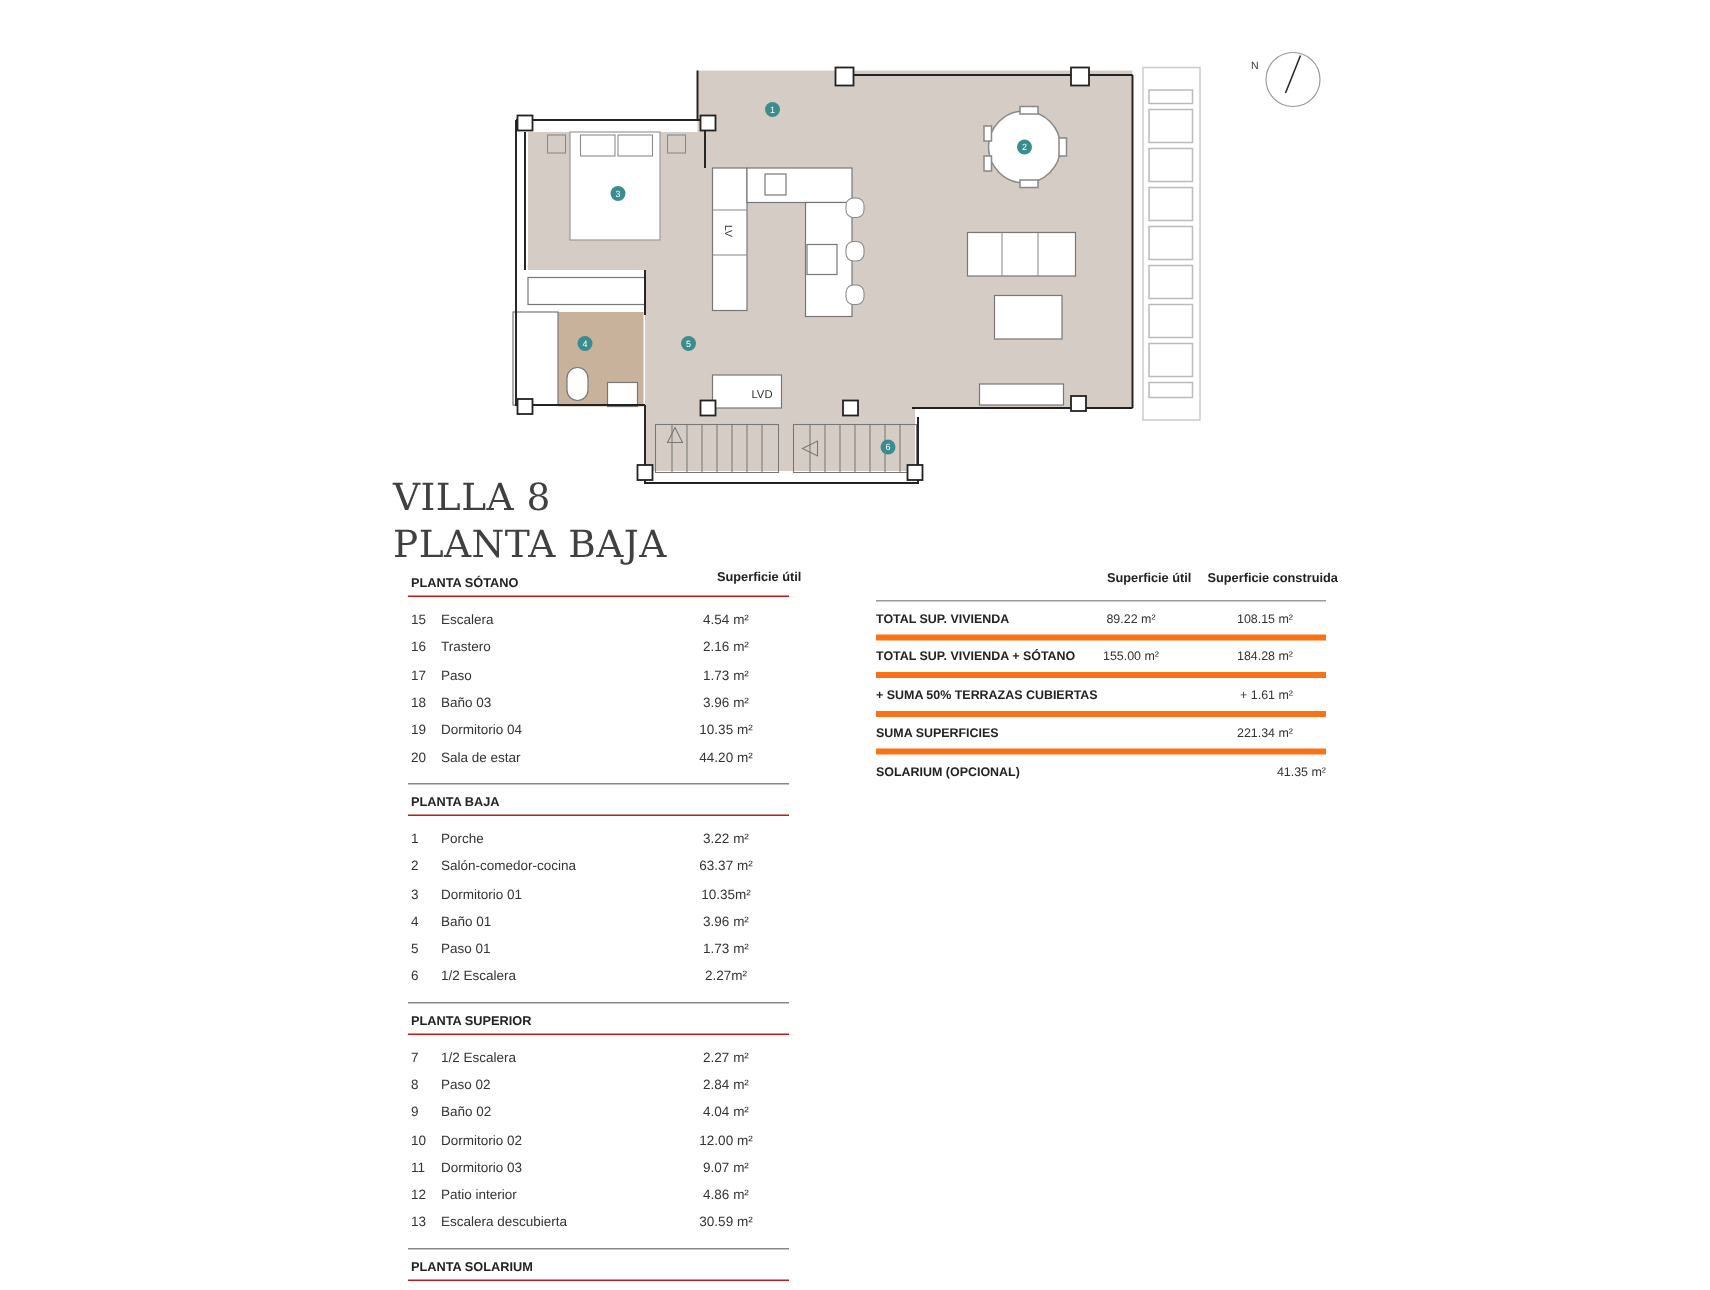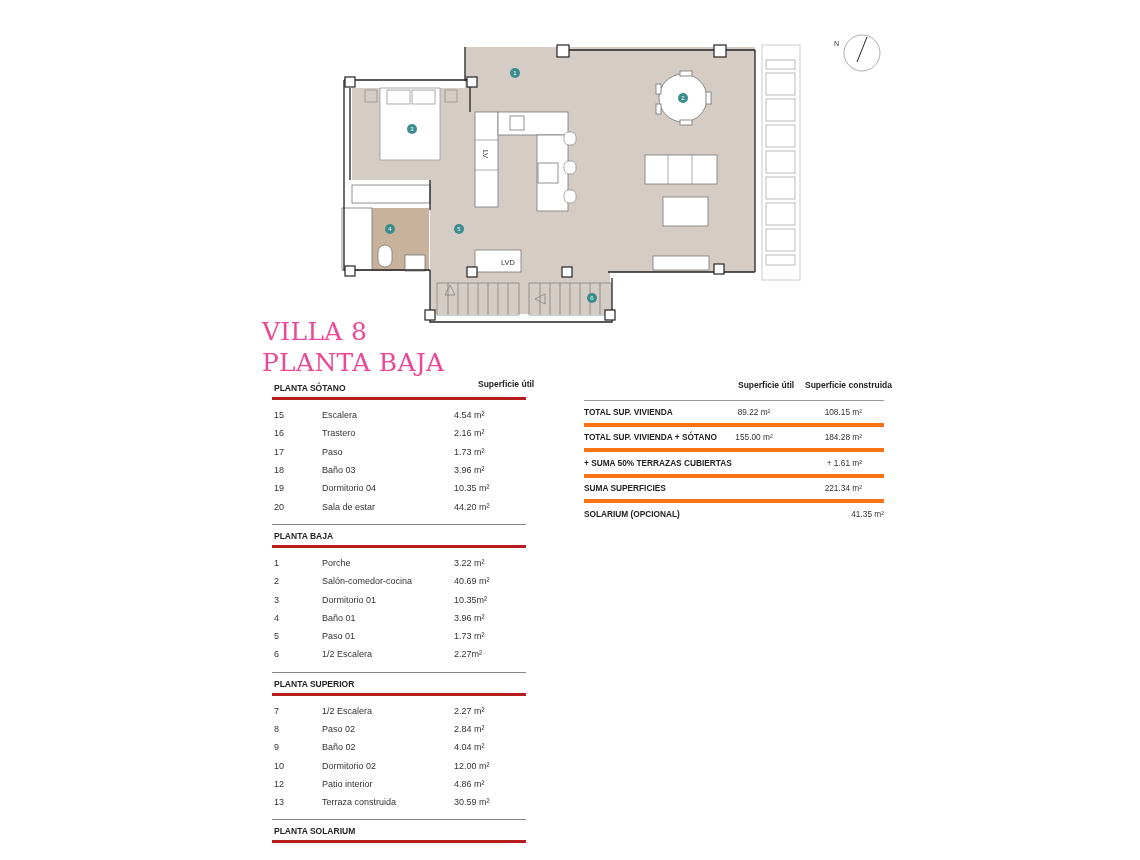--- a/index.html
+++ b/index.html
@@ -1,27 +1,27 @@
 <!DOCTYPE html>
 <html><head>
 <meta charset="utf-8">
 <style>
   html,body{margin:0;padding:0;background:#fff;}
   body{width:1140px;height:860px;position:relative;overflow:hidden;font-family:"Liberation Sans","DejaVu Sans",sans-serif;color:#222;}
   .plan{position:absolute;left:330px;top:40px;width:480px;height:290px;}
   .compass{position:absolute;left:834px;top:34px;width:50px;height:40px;}
-  .title{position:absolute;left:262px;top:316px;font-family:"DejaVu Serif","Liberation Serif",serif;font-size:25px;line-height:31px;color:#ec4899;letter-spacing:0.3px;}
+  .title{position:absolute;left:262px;top:316px;font-family:"DejaVu Serif","Liberation Serif",serif;font-size:25px;line-height:31px;color:#404040;letter-spacing:0.3px;}
   .title div{white-space:nowrap;}
   .ltable{position:absolute;left:272px;top:377px;width:254px;font-size:9px;}
   .colhead{position:absolute;font-size:8.5px;font-weight:bold;color:#222;white-space:nowrap;padding-left:14px;}
-  .sec{font-weight:bold;font-size:8.5px;text-transform:uppercase;padding:6px 0 4px 2px;border-bottom:3px solid #b91c1c;position:relative;}
+  .sec{font-weight:bold;font-size:8.5px;text-transform:uppercase;padding:6px 0 4px 2px;border-bottom:1px solid #b91c1c;position:relative;}
   .row{display:flex;align-items:center;height:18.3px;font-size:9px;color:#333;position:relative;}
   .row .n{width:20px;padding-left:2px;}
-  .row .lbl{flex:1;margin-left:28px;}
-  .row .v{width:60px;text-align:left;padding-right:12px;}
+  .row .lbl{flex:1;}
+  .row .v{width:60px;text-align:center;padding-right:12px;}
   .topline{border-top:1px solid #888;margin-top:8px;}
   .rtable{position:absolute;left:584px;top:377px;width:300px;font-size:9px;}
   .rrow{display:flex;align-items:center;height:21.5px;border-bottom:4px solid #f97316;font-size:8.3px;}
   .rrow .lbl{width:142px;font-weight:bold;text-transform:uppercase;white-space:nowrap;}
   .rrow .u{width:56px;text-align:center;color:#333;}
   .rrow .c{width:80px;text-align:right;color:#333;}
   .rrow:last-child{border-bottom:none;gap:16px;}
 </style>
 </head>
 <body>
@@ -217,21 +217,21 @@
     <div class="sec topline">PLANTA BAJA</div>
     <div style="height: 6px;"></div>
     <div class="row">
       <span class="n">1</span>
       <span class="lbl">Porche</span>
       <span class="v">3.22 m²</span>
     </div>
     <div class="row">
       <span class="n">2</span>
       <span class="lbl">Salón-comedor-cocina</span>
-      <span class="v">40.69 m²</span>
+      <span class="v">63.37 m²</span>
     </div>
     <div class="row">
       <span class="n">3</span>
       <span class="lbl">Dormitorio 01</span>
       <span class="v">10.35m²</span>
     </div>
     <div class="row">
       <span class="n">4</span>
       <span class="lbl">Baño 01</span>
       <span class="v">3.96 m²</span>
@@ -262,27 +262,32 @@
       <span class="n">9</span>
       <span class="lbl">Baño 02</span>
       <span class="v">4.04 m²</span>
     </div>
     <div class="row">
       <span class="n">10</span>
       <span class="lbl">Dormitorio 02</span>
       <span class="v">12.00 m²</span>
     </div>
     <div class="row">
+      <span class="n">11</span>
+      <span class="lbl">Dormitorio 03</span>
+      <span class="v">9.07 m²</span>
+    </div>
+    <div class="row">
       <span class="n">12</span>
       <span class="lbl">Patio interior</span>
       <span class="v">4.86 m²</span>
     </div>
     <div class="row">
       <span class="n">13</span>
-      <span class="lbl">Terraza construida</span>
+      <span class="lbl">Escalera descubierta</span>
       <span class="v">30.59 m²</span>
     </div>
     <div class="sec topline">PLANTA SOLARIUM</div>
     <div style="height: 6px;"></div>
     <div class="row"></div>
   </div>
 
 <div class="colhead" style="left:724px;top:380px;">Superficie útil</div>
 <div class="colhead" style="left:791px;top:380px;">Superficie construida</div>
 <div class="rtable" style="top:400px;border-top:1px solid #999;" id="rtable">

